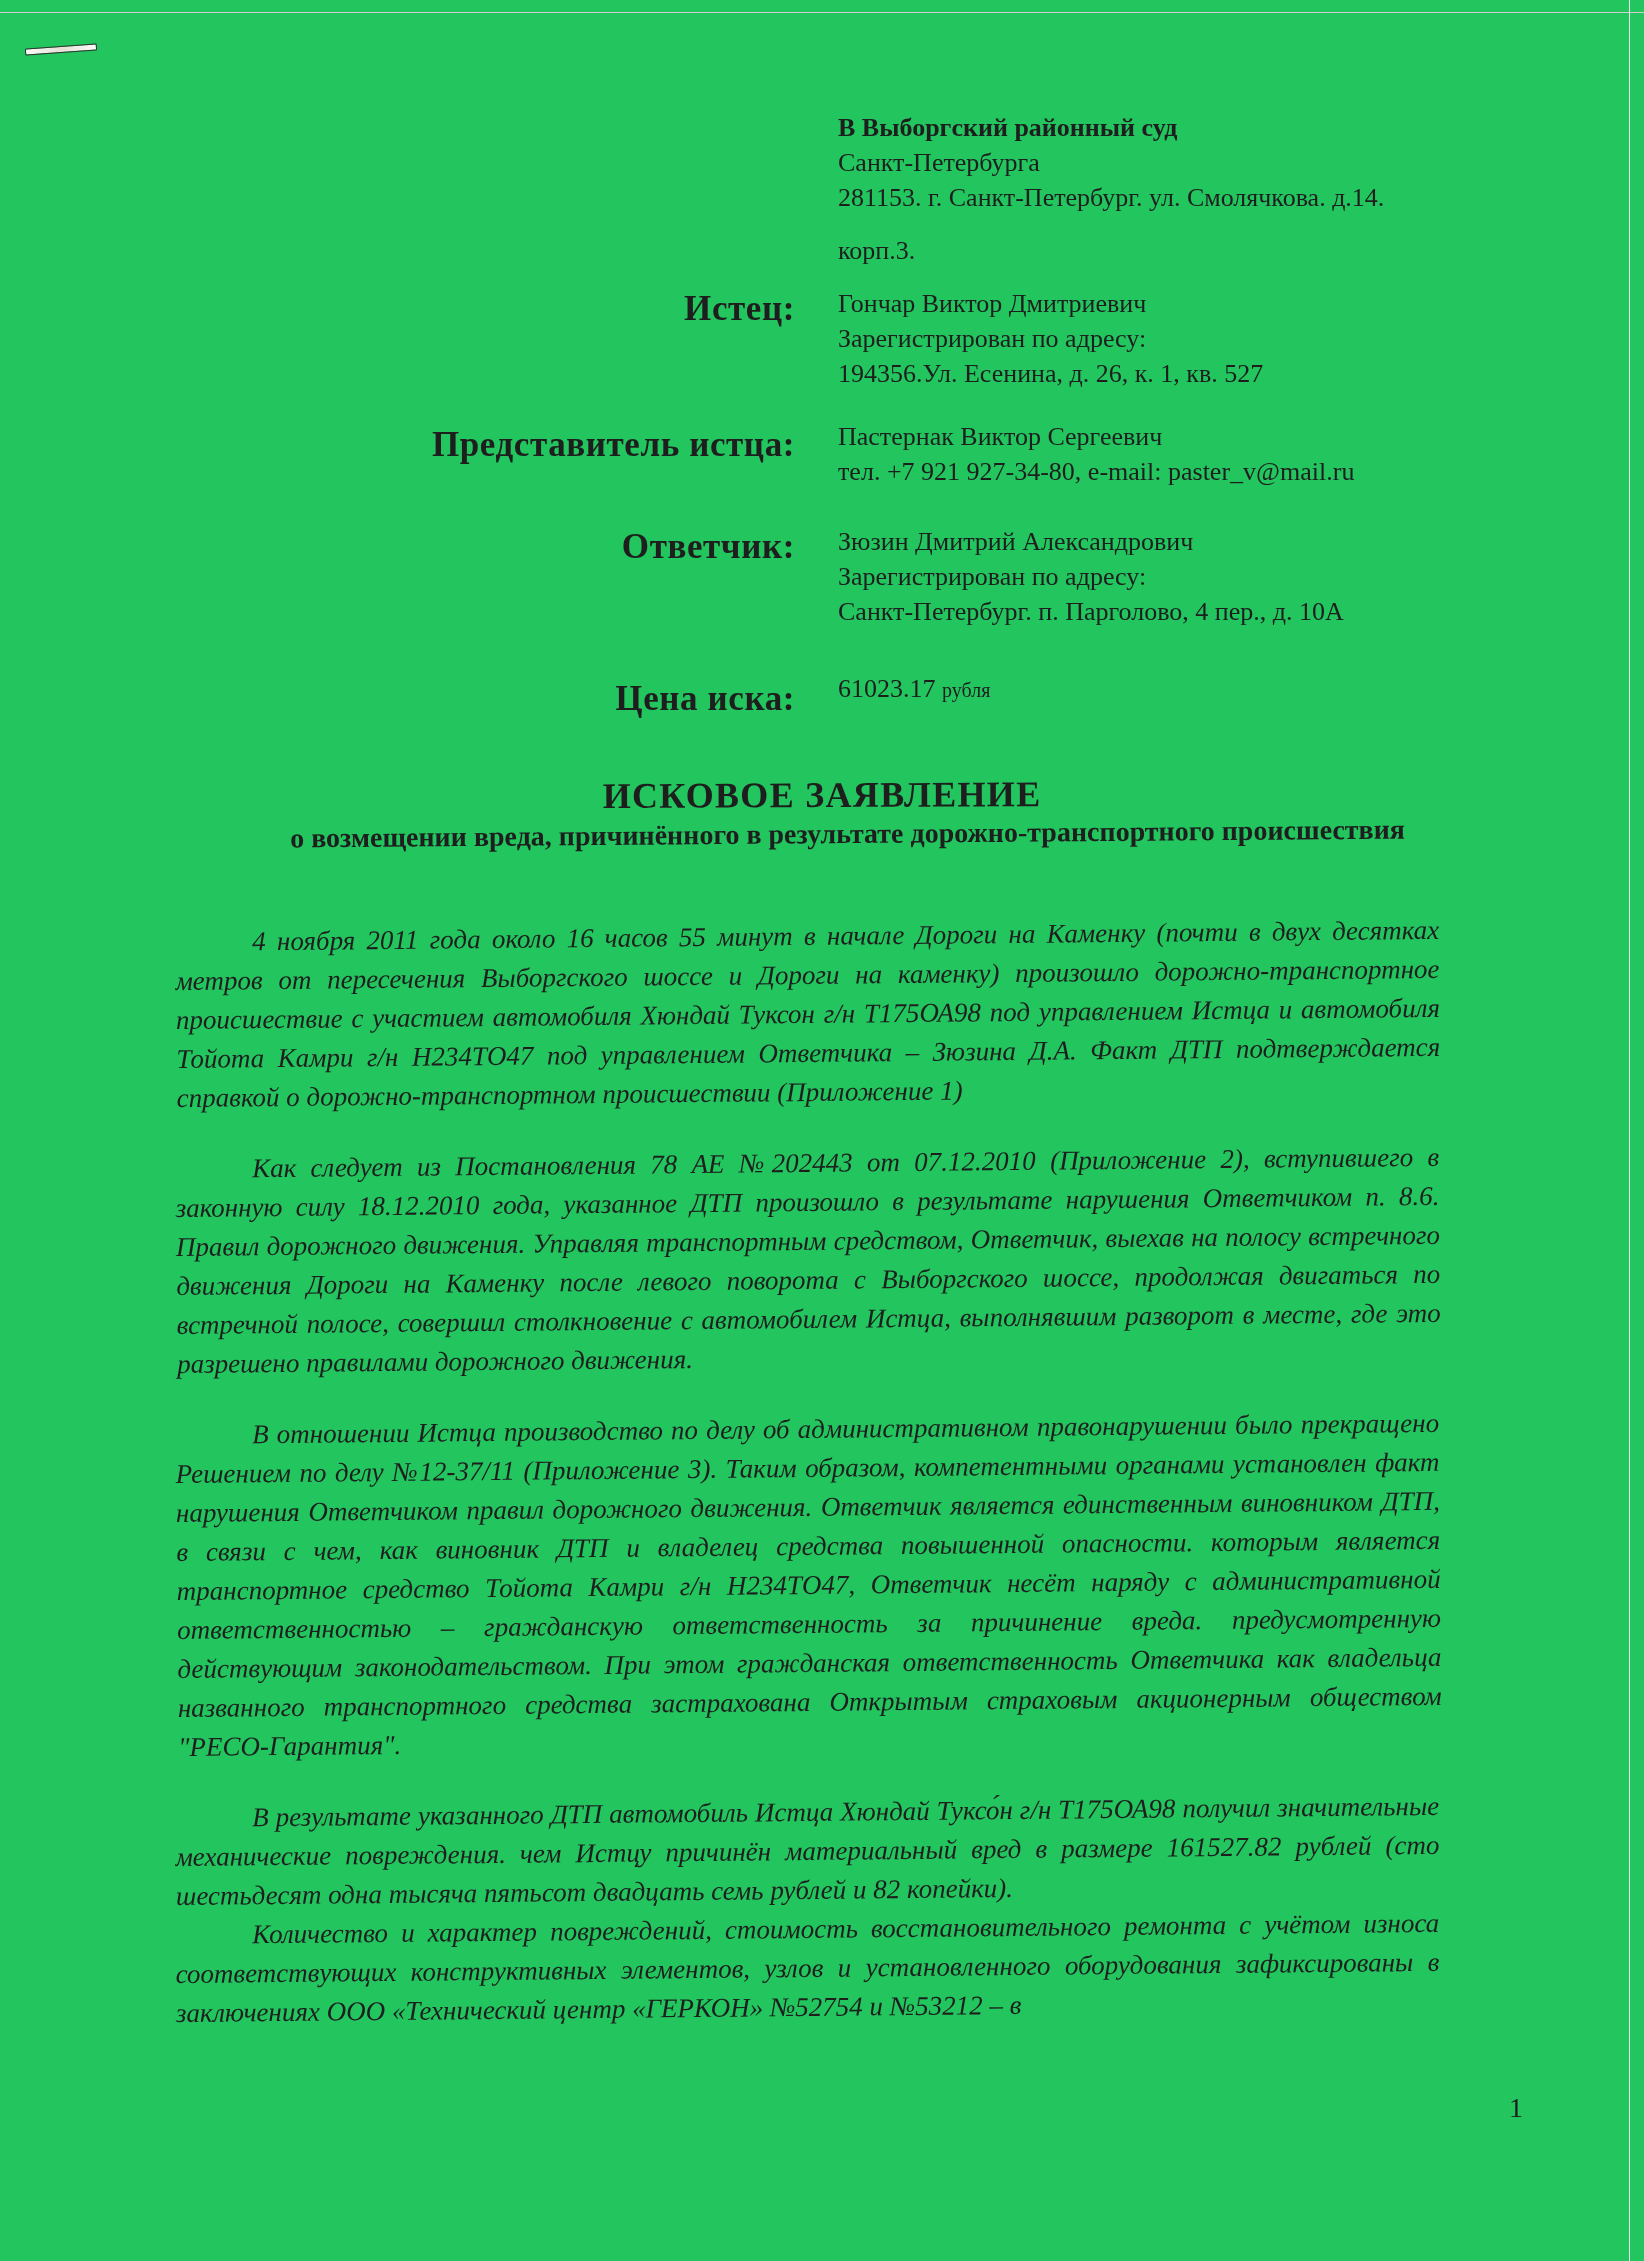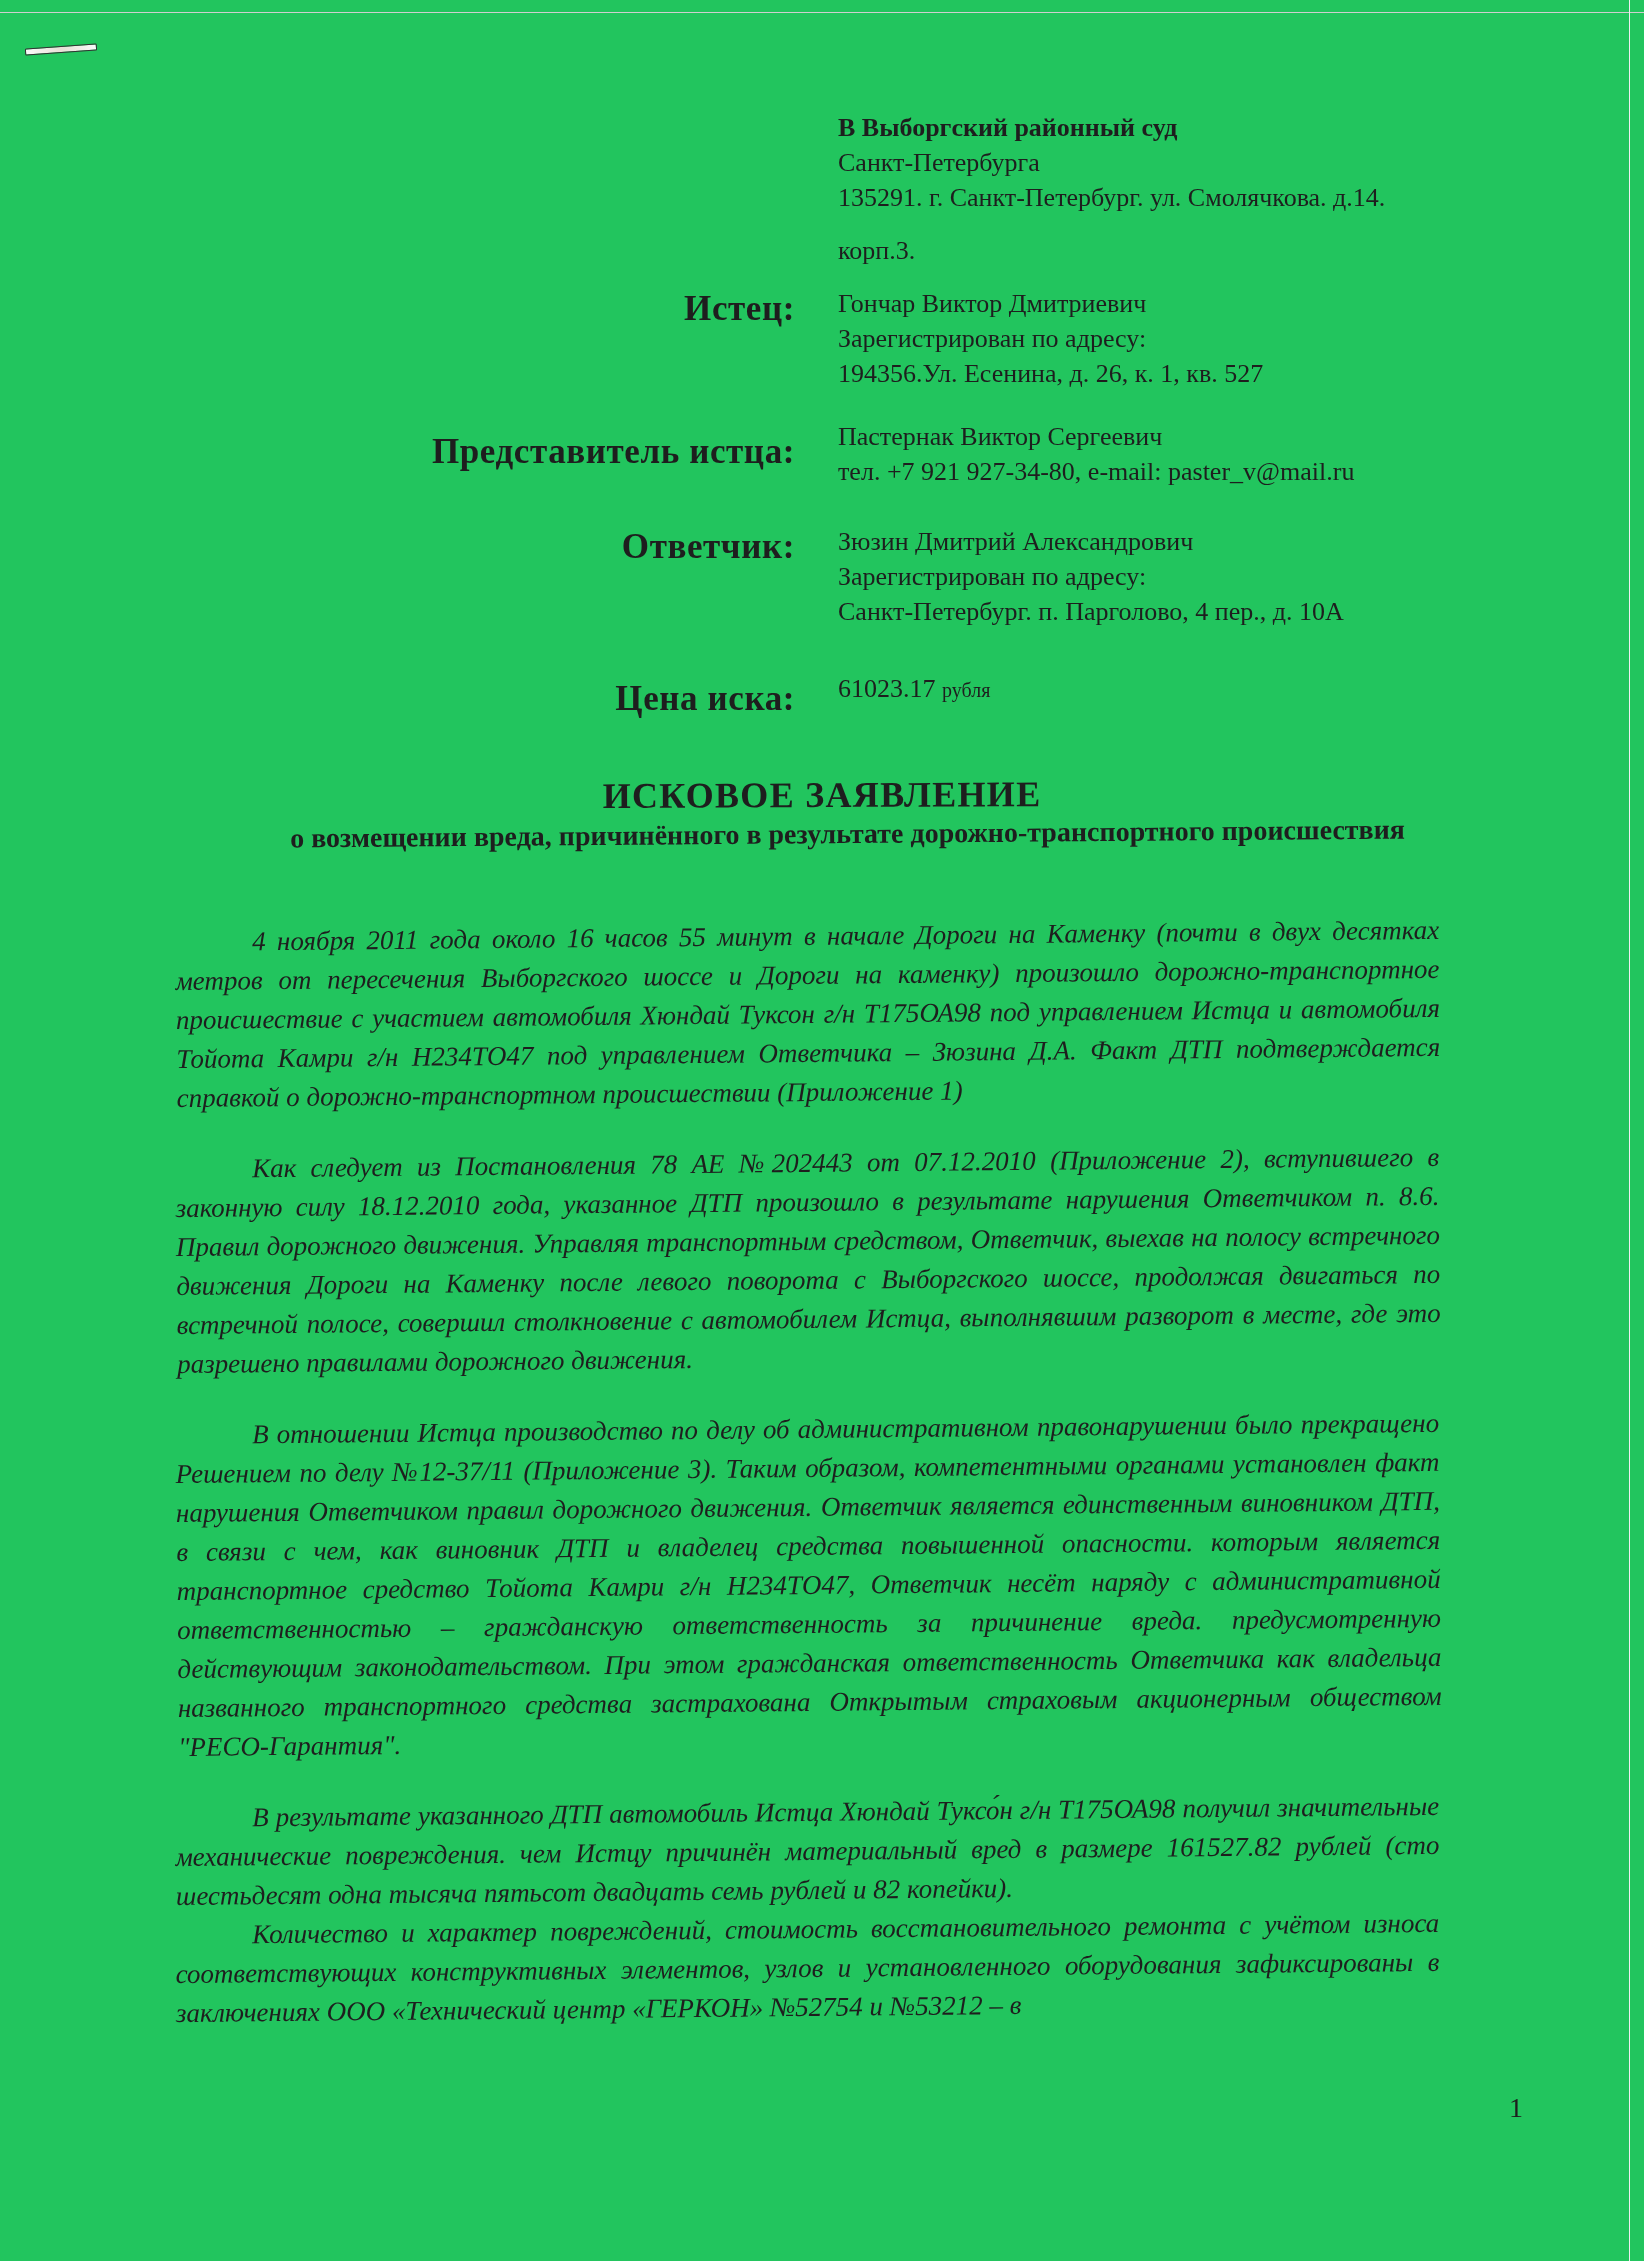--- a/index.html
+++ b/index.html
@@ -125,36 +125,36 @@
 
 <div class="page">
   <div class="scan-edge-top"></div>
   <div class="scan-edge-right"></div>
   <div class="staple-mark"></div>
 
   <div class="addr-row" style="top:110px;">
     <div class="addr-value">
       <span class="line bold">В Выборгский районный суд</span>
       <span class="line">Санкт-Петербурга</span>
-      <span class="line">135291. г. Санкт-Петербург. ул. Смолячкова. д.14.</span>
+      <span class="line">281153. г. Санкт-Петербург. ул. Смолячкова. д.14.</span>
       <span class="line" style="margin-top:18px;">корп.3.</span>
     </div>
   </div>
 
   <div class="addr-row" style="top:286px;">
     <div class="addr-label" style="top:2.6px;">Истец:</div>
     <div class="addr-value">
       <span class="line">Гончар Виктор Дмитриевич</span>
       <span class="line">Зарегистрирован по адресу:</span>
       <span class="line">194356.Ул. Есенина, д. 26, к. 1, кв. 527</span>
     </div>
   </div>
 
   <div class="addr-row" style="top:419px;">
-    <div class="addr-label" style="top:13px;">Представитель истца:</div>
+    <div class="addr-label" style="top:6px;">Представитель истца:</div>
     <div class="addr-value">
       <span class="line">Пастернак Виктор Сергеевич</span>
       <span class="line">тел. +7 921 927-34-80, e-mail: paster_v@mail.ru</span>
     </div>
   </div>
 
   <div class="addr-row" style="top:524px;">
     <div class="addr-label" style="top:2.6px;">Ответчик:</div>
     <div class="addr-value">
       <span class="line">Зюзин Дмитрий Александрович</span>

